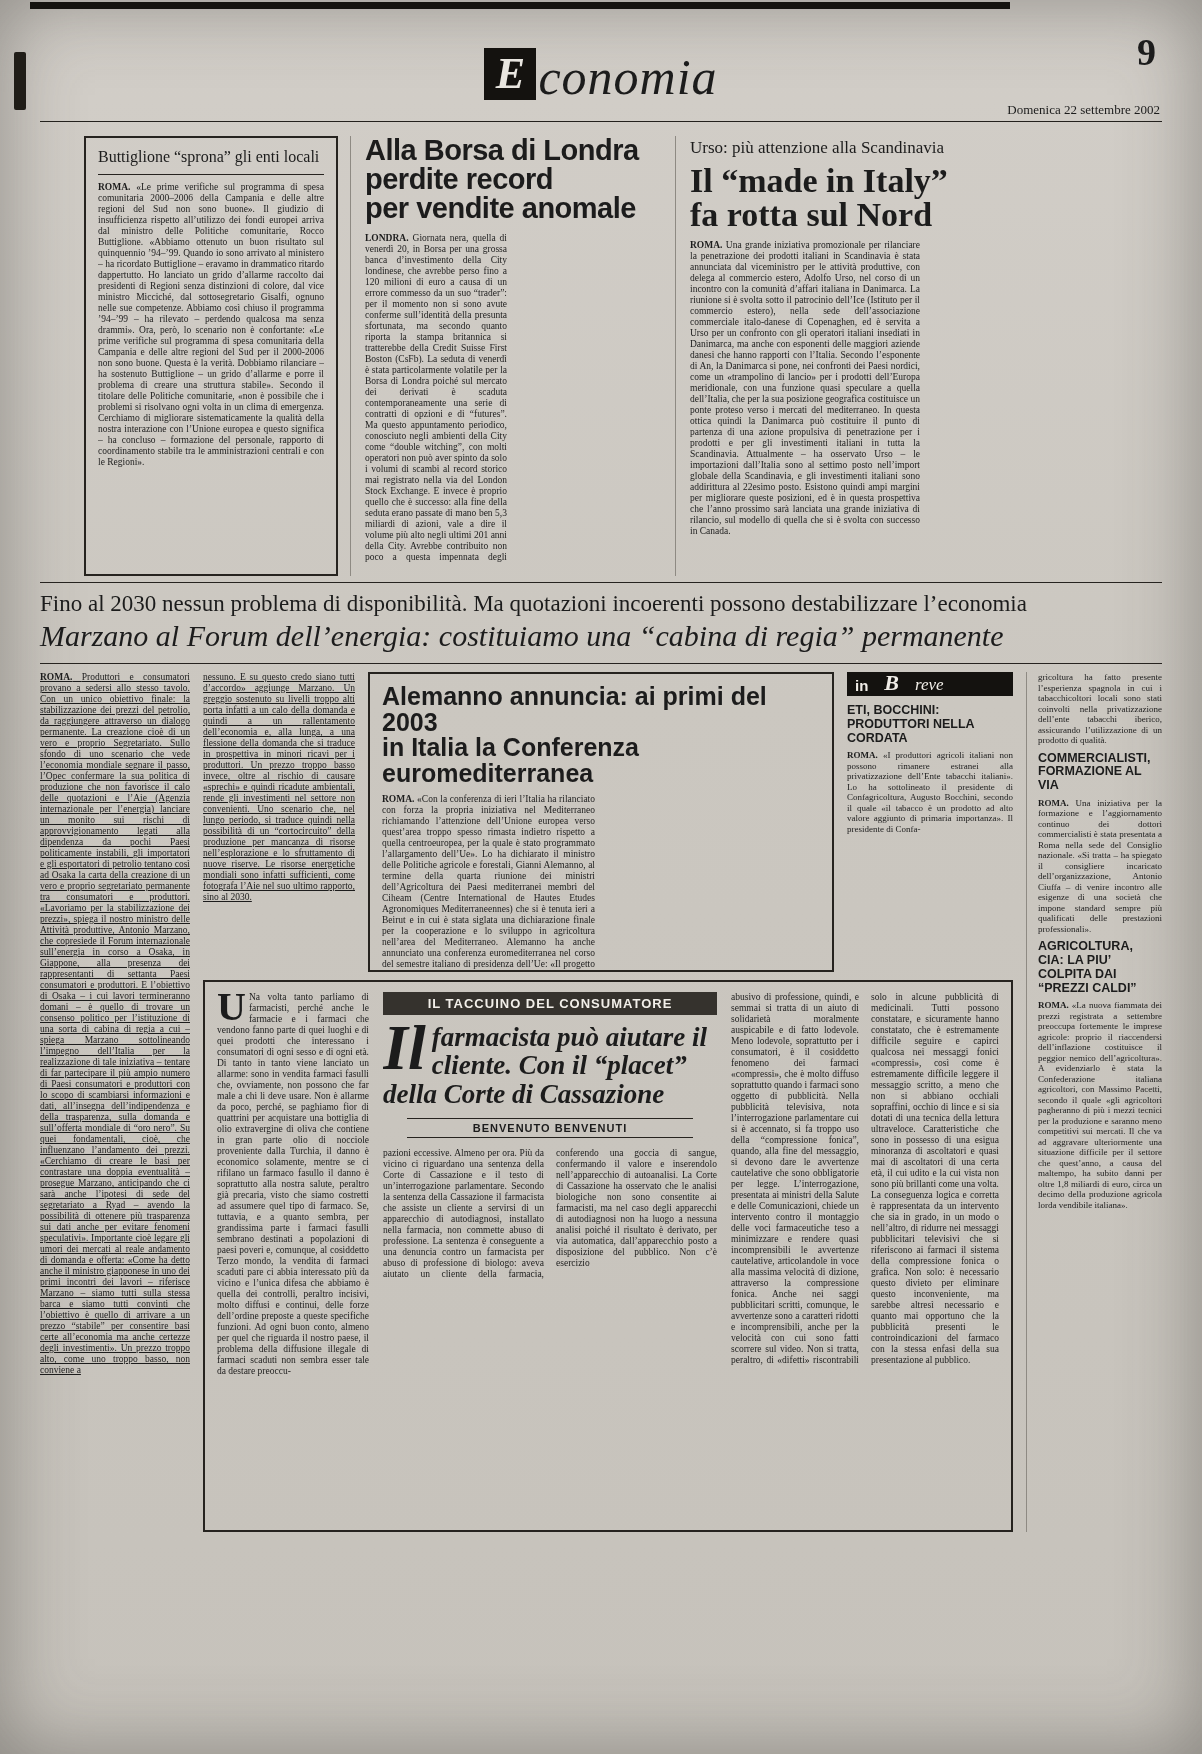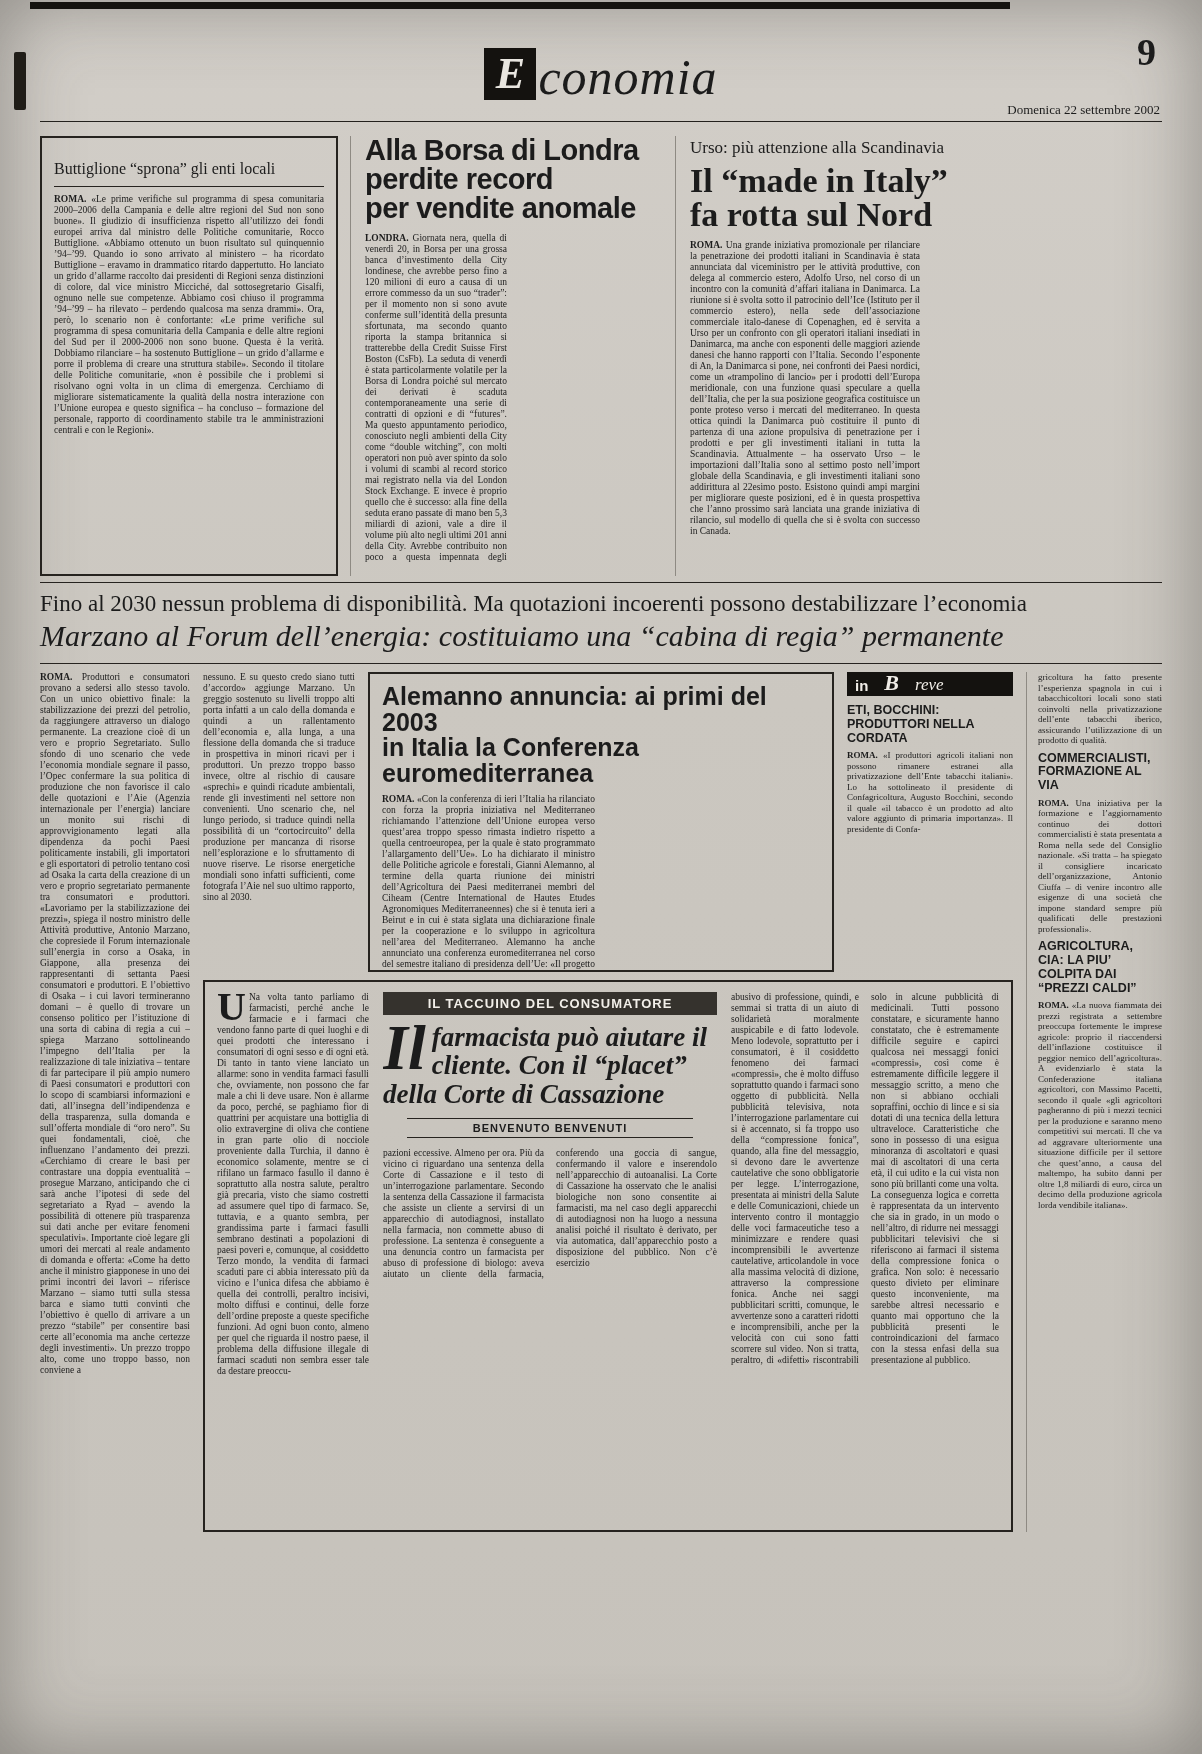--- a/index.html
+++ b/index.html
@@ -20,21 +20,21 @@
     font-family:"Liberation Serif",serif;font-style:italic;font-weight:bold;font-size:44px;line-height:1;}
   .e-rest{font-family:"Liberation Serif",serif;font-style:italic;font-size:50px;line-height:.9;letter-spacing:1px;}
   .page-num{position:absolute;right:6px;top:16px;font-size:38px;font-weight:bold;}
   .mast-row{border-bottom:2px solid #23211d;padding-bottom:2px;margin-top:2px;}
   .masthead{font-weight:bold;font-size:15px;}
   .date-row{border-bottom:1px solid #23211d;text-align:right;padding:2px 2px 3px 0;font-size:13px;}
 
   
   .top-articles{display:grid;grid-template-columns:298px 350px 1fr;column-gap:0;height:440px;margin-top:14px;}
   .top-articles .col{overflow:hidden;}
-  .art-box{border:2px solid #26231f;padding:22px 12px;height:100%;box-sizing:border-box;}
+  .art-box{border:2px solid #26231f;padding:10px 12px;height:100%;box-sizing:border-box;margin-left:44px;}
   .col-mid{border-left:1px solid #8e8a83;border-right:1px solid #8e8a83;padding:0 14px;margin:0 12px;}
   .col-right{padding-left:2px;}
   .kicker{font-size:16px;margin:0 0 6px 0;}
   .kicker-center{text-align:left;font-size:17px;margin:2px 0 6px 0;}
   h2{margin:0;white-space:pre-line;}
   .hl-serif{font-family:"Liberation Serif",serif;font-weight:bold;}
   .hl-sans{font-family:"Liberation Sans",sans-serif;font-weight:bold;}
   .hl-fondi{font-size:32px;line-height:.98;}
   .hl-borsa{font-size:29px;line-height:1.0;letter-spacing:-.5px;margin-bottom:10px;}
   .hl-made{font-size:34px;line-height:1.0;margin-bottom:8px;}
@@ -50,21 +50,21 @@
   
   .main-head{border-top:1px solid #26231f;margin-top:6px;padding-top:6px;}
   .main-kicker{font-size:23px;margin:2px 0 2px 0;}
   .main-headline{font-size:70px;line-height:.95;letter-spacing:-2px;margin:2px 0 4px 0;font-weight:bold;}
   .main-subhead{font-style:italic;font-size:30px;margin:2px 0 8px 0;border-bottom:1px solid #26231f;padding-bottom:10px;}
 
   
   .main-body{display:grid;grid-template-columns:150px 152px 466px 166px 1fr;column-gap:13px;
     grid-template-rows:300px 560px;grid-template-areas:"c1 c2 alem brA brB" "c1 tac tac tac brB";}
   .gc1{grid-area:c1;} .gc2{grid-area:c2;} .galem{grid-area:alem;} .gbrA{grid-area:brA;} .gbrB{grid-area:brB;} .gtac{grid-area:tac;}
-  .gc1,.gc2{overflow:hidden;}
+  .gc1,.gc2{overflow:hidden;text-decoration:underline;}
   .alem-box{border:2px solid #26231f;padding:10px 12px;box-sizing:border-box;height:100%;overflow:hidden;}
   .hl-alem{font-size:25px;line-height:1.02;margin-bottom:8px;white-space:pre-line;}
   .alem-body{height:200px;}
 
   
   .gbrA{overflow:hidden;}
   .brief-title{background:#14120f;color:#f0ede7;display:flex;align-items:flex-end;gap:16px;padding:2px 8px 3px 8px;height:24px;box-sizing:border-box;margin-bottom:8px;}
   .brief-in{font-family:"Liberation Sans",sans-serif;font-weight:bold;font-size:15px;line-height:1;}
   .brief-B{font-family:"Liberation Serif",serif;font-style:italic;font-weight:bold;font-size:22px;line-height:.85;}
   .brief-reve{font-family:"Liberation Serif",serif;font-style:italic;font-size:17px;line-height:1;}

